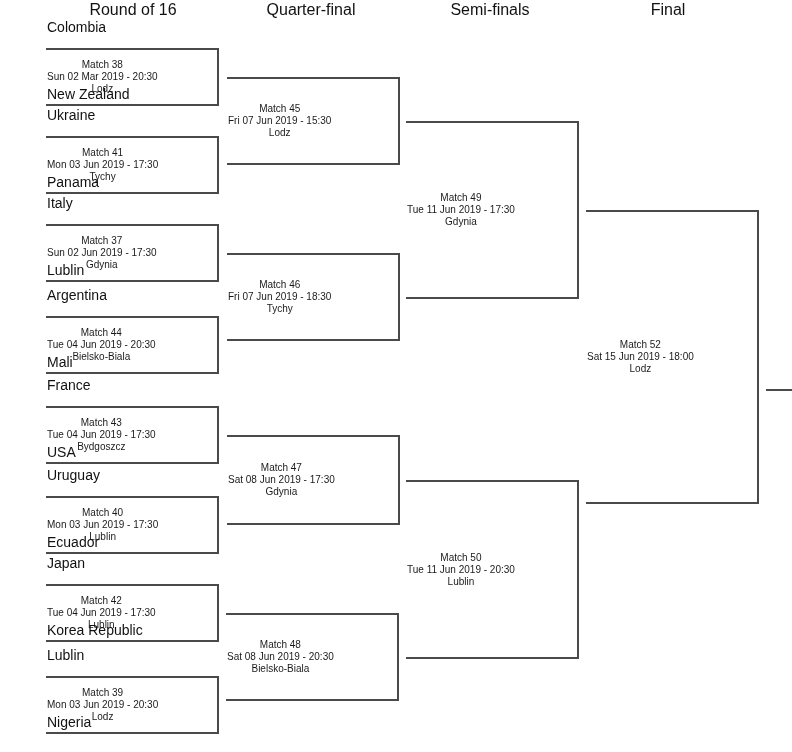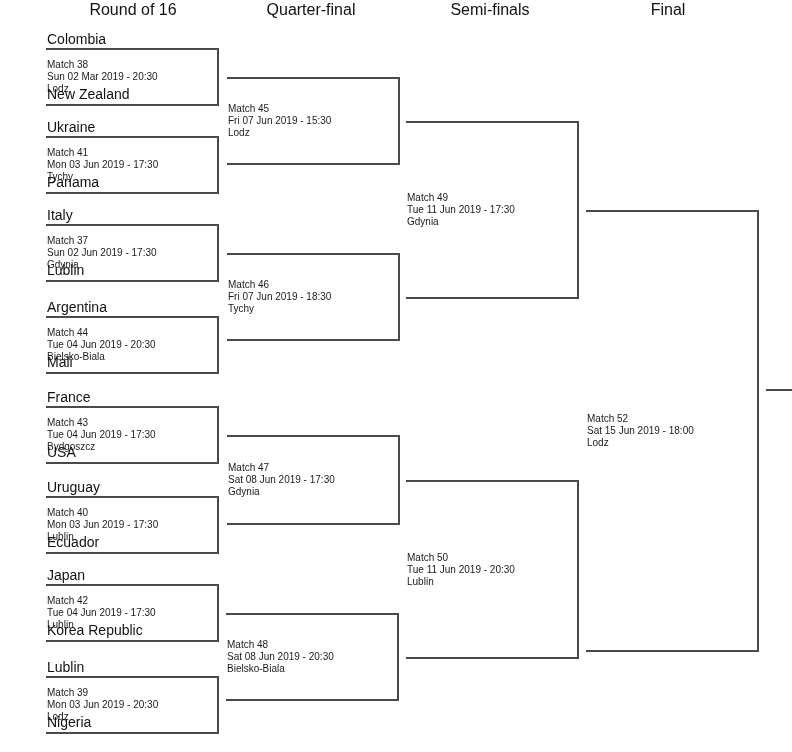--- a/index.html
+++ b/index.html
@@ -7,20 +7,21 @@
     padding: 0;
     background: #ffffff;
     font-family: "Liberation Sans", sans-serif;
   }
   #bracket {
     position: relative;
     width: 792px;
     height: 752px;
     background: #ffffff;
     overflow: hidden;
+    text-align: center;
   }
   .col-header {
     position: absolute;
     top: 1px;
     transform: translateX(-50%);
     font-size: 16px;
     color: #111111;
     white-space: nowrap;
   }
   .mbox {
@@ -41,21 +42,21 @@
     white-space: nowrap;
   }
   .team {
     position: absolute;
     left: 1px;
     font-size: 14px;
     line-height: 15px;
     color: #111111;
     white-space: nowrap;
   }
-  .team-top { bottom: 100%; padding-bottom: 3px; }
+  .team-top { bottom: 100%; padding-bottom: 15px; }
   .team-bottom { bottom: 2px; }
   .winner-line {
     position: absolute;
     border-top: 2px solid #4a4a4a;
   }
 </style>
 </head>
 <body>
 
 <div id="bracket">
@@ -170,21 +171,21 @@
         <div>Gdynia</div>
       </div>
     </div>
     <div class="mbox" style="left: 406px; top: 480px; width: 173px; height: 179px;">
       <div class="minfo">
         <div>Match 50</div>
         <div>Tue 11 Jun 2019 - 20:30</div>
         <div>Lublin</div>
       </div>
     </div>
-    <div class="mbox" style="left: 586px; top: 210px; width: 173px; height: 442px;">
+    <div class="mbox" style="left: 586px; top: 210px; width: 173px; height: 294px;">
       <div class="minfo">
         <div>Match 52</div>
         <div>Sat 15 Jun 2019 - 18:00</div>
         <div>Lodz</div>
       </div>
     </div>
     <div class="winner-line" style="left: 766px; top: 388.75px; width: 26px;"></div>
   </div>
 
 </body></html>

